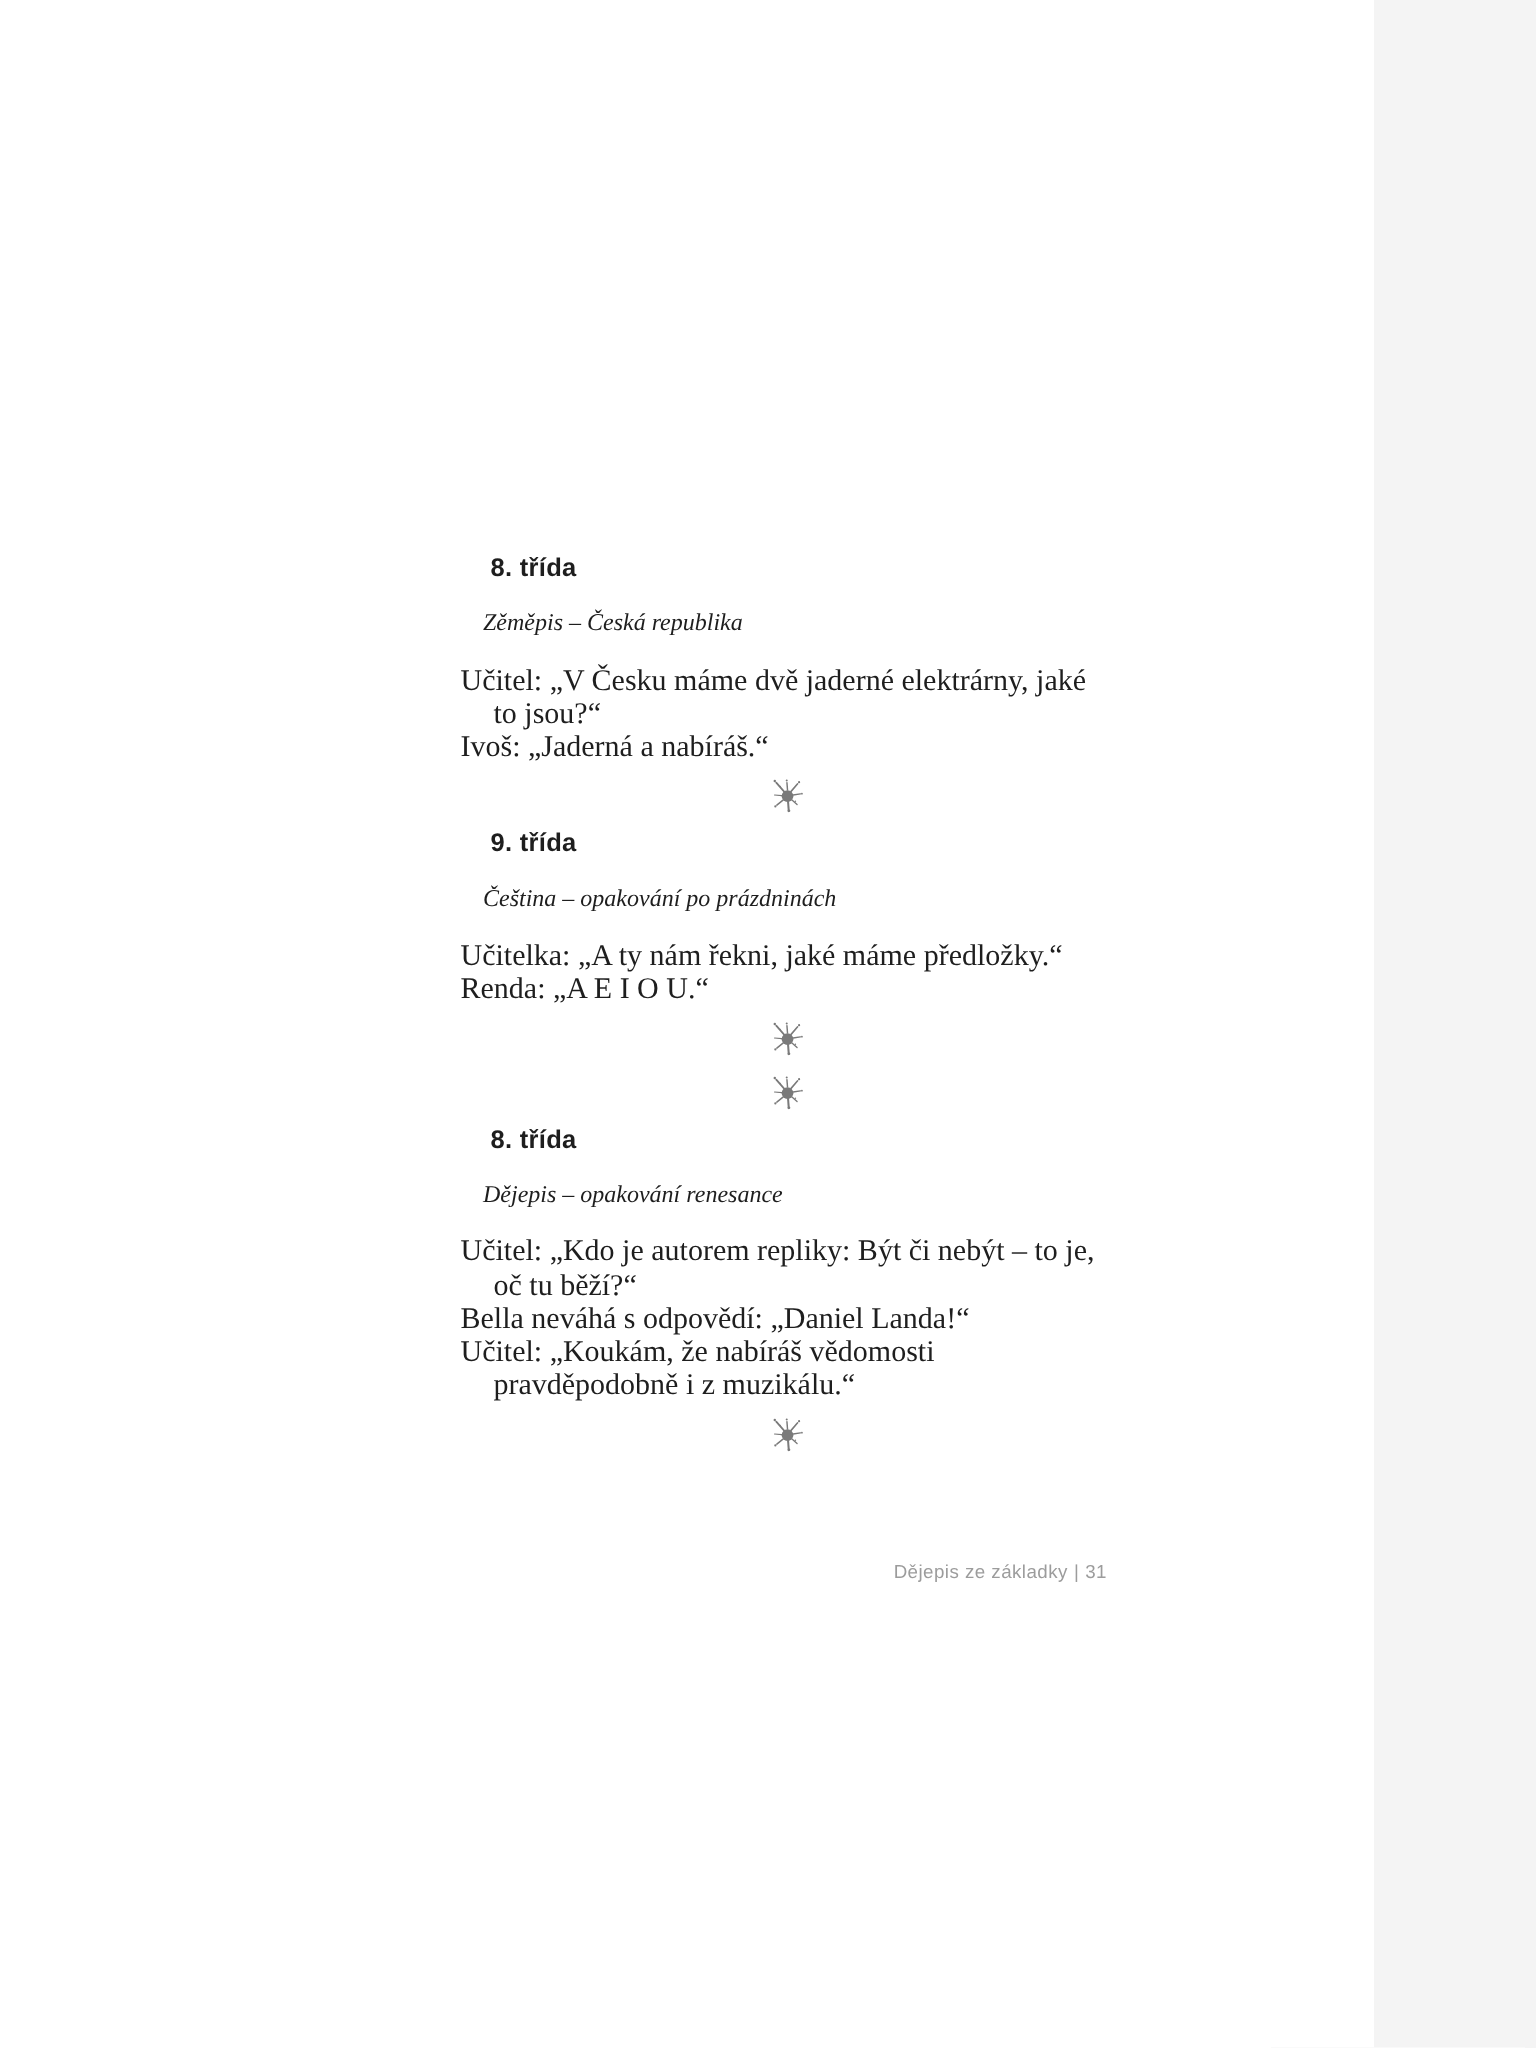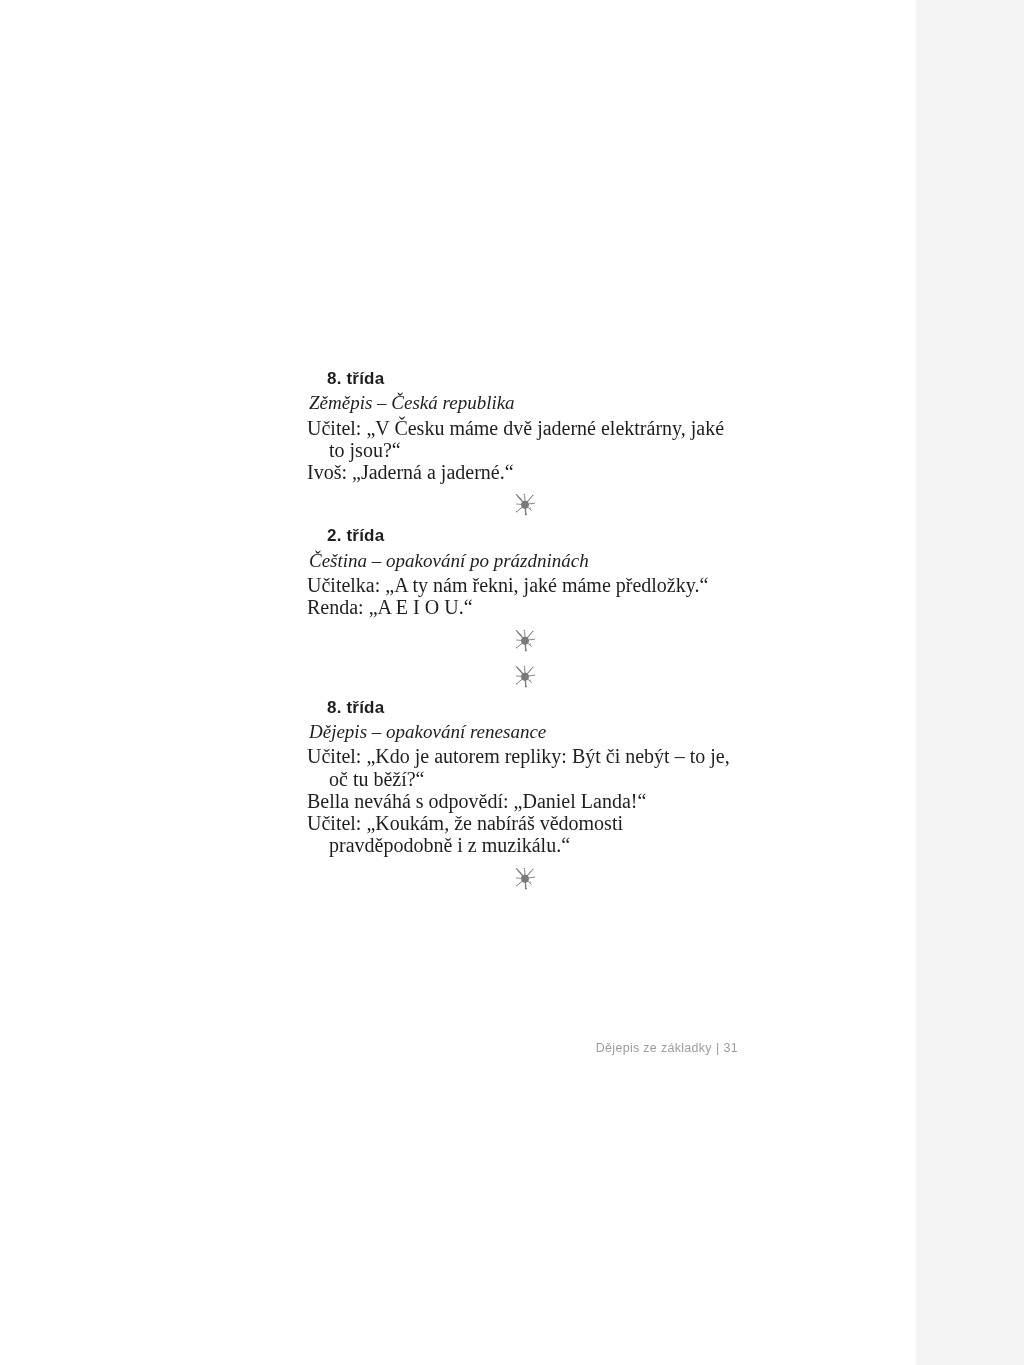--- a/index.html
+++ b/index.html
@@ -26,23 +26,23 @@
     font-weight: 600;
     font-size: 17px;
     line-height: 22.3px;
     letter-spacing: 0.2px;
     padding-left: 20px;
     margin: 0;
     color: #1e1e1e;
   }
   .subject-line {
     font-style: italic;
-    font-size: 19px;
+    font-size: 16px;
     line-height: 22.3px;
-    margin: 2px;
+    margin: 15px;
   }
   .dialogue-line {
     font-size: 20px;
     line-height: 22.3px;
     margin: 0;
     padding-left: 22px;      
     text-indent: -22px;
   }
   .ornament-row {
     display: flex;
@@ -92,30 +92,30 @@
   </symbol>
 </svg>
 
 <div class="book-page">
   <div class="text-column">
 
     <div class="joke-section">
       <h2 class="grade-heading">8. třída</h2>
       <p class="subject-line">Zěměpis – Česká republika</p>
       <p class="dialogue-line">Učitel: „V Česku máme dvě jaderné elektrárny, jaké to jsou?“</p>
-      <p class="dialogue-line">Ivoš: „Jaderná a jaderné.“</p>
+      <p class="dialogue-line">Ivoš: „Jaderná a nabíráš.“</p>
     </div>
     <div class="ornament-row">
       <svg>
           <use href="#splat"></use>
         </svg>
     </div>
 
     <div class="joke-section">
-      <h2 class="grade-heading">2. třída</h2>
+      <h2 class="grade-heading">9. třída</h2>
       <p class="subject-line">Čeština – opakování po prázdninách</p>
       <p class="dialogue-line">Učitelka: „A ty nám řekni, jaké máme předložky.“</p>
       <p class="dialogue-line">Renda: „A E I O U.“</p>
     </div>
     <div class="ornament-row">
       <svg>
           <use href="#splat"></use>
         </svg>
     </div>
 

